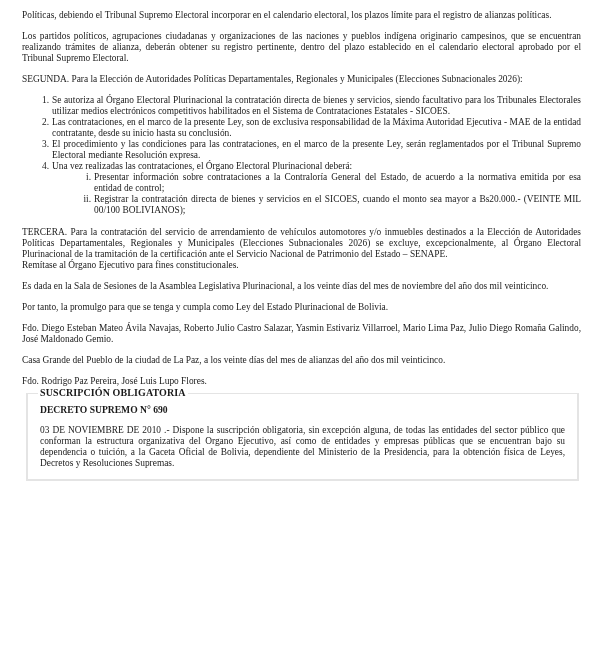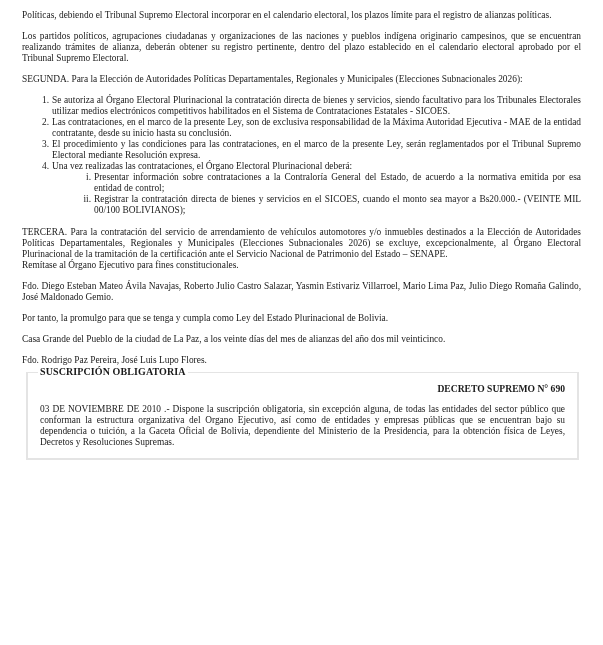--- a/index.html
+++ b/index.html
@@ -73,21 +73,21 @@
     }
     fieldset.sus legend {
       font-weight: bold;
       font-size: 10px;
       padding: 0 2px 0 2px;
       margin-left: -2px;
       letter-spacing: 0.1px;
       line-height: 10px;
     }
     .dec-title {
-      text-align: right;
+      text-align: left;
       font-weight: bold;
       margin: 0 0 10px 0;
       font-size: 9.6px;
     }
     .dec-body { margin: 0; text-align: justify; }
   </style>
 </head>
 <body>
 
 <div class="page">
@@ -104,22 +104,23 @@
     <li><span class="marker">4.</span><span>Una vez realizadas las contrataciones, el Órgano Electoral Plurinacional deberá:</span>
       <ol class="roman">
         <li><span class="marker">i.</span><span>Presentar información sobre contrataciones a la Contraloría General del Estado, de acuerdo a la normativa emitida por esa entidad de control;</span></li>
         <li><span class="marker">ii.</span><span>Registrar la contratación directa de bienes y servicios en el SICOES, cuando el monto sea mayor a Bs20.000.- (VEINTE MIL 00/100 BOLIVIANOS);</span></li>
       </ol>
     </li>
   </ol>
 
   <p><b>TERCERA</b><span>. Para la contratación del servicio de arrendamiento de vehículos automotores y/o inmuebles destinados a la Elección de Autoridades Políticas Departamentales, Regionales y Municipales (Elecciones Subnacionales 2026) se excluye, excepcionalmente, al Órgano Electoral Plurinacional de la tramitación de la certificación ante el Servicio Nacional de Patrimonio del Estado – SENAPE.</span><br><span>Remítase al Órgano Ejecutivo para fines constitucionales.</span></p>
 
+  <p>Es dada en la Sala de Sesiones de la Asamblea Legislativa Plurinacional, a los veinte días del mes de noviembre del año dos mil veinticinco.</p>
+  <p>Por tanto, la promulgo para que se tenga y cumpla como Ley del Estado Plurinacional de Bolivia.</p>
   <p>Fdo. Diego Esteban Mateo Ávila Navajas, Roberto Julio Castro Salazar, Yasmin Estivariz Villarroel, Mario Lima Paz, Julio Diego Romaña Galindo, José Maldonado Gemio.</p>
-  <p>Por tanto, la promulgo para que se tenga y cumpla como Ley del Estado Plurinacional de Bolivia.</p>
   <p>Casa Grande del Pueblo de la ciudad de La Paz, a los veinte días del mes de alianzas del año dos mil veinticinco.</p>
 
   <p class="signature-final"><b>Fdo. Rodrigo Paz Pereira,</b><span> José Luis Lupo Flores.</span></p>
 
   <fieldset class="sus">
     <legend>SUSCRIPCIÓN OBLIGATORIA</legend>
     <div class="dec-title">DECRETO SUPREMO N° 690</div>
     <p class="dec-body"><b>03 DE NOVIEMBRE DE 2010 .-</b><span> Dispone la suscripción obligatoria, sin excepción alguna, de todas las entidades del sector público que conforman la estructura organizativa del Organo Ejecutivo, así como de entidades y empresas públicas que se encuentran bajo su dependencia o tuición, a la Gaceta Oficial de Bolivia, dependiente del Ministerio de la Presidencia, para la obtención física de Leyes, Decretos y Resoluciones Supremas.</span></p>
   </fieldset>
 

